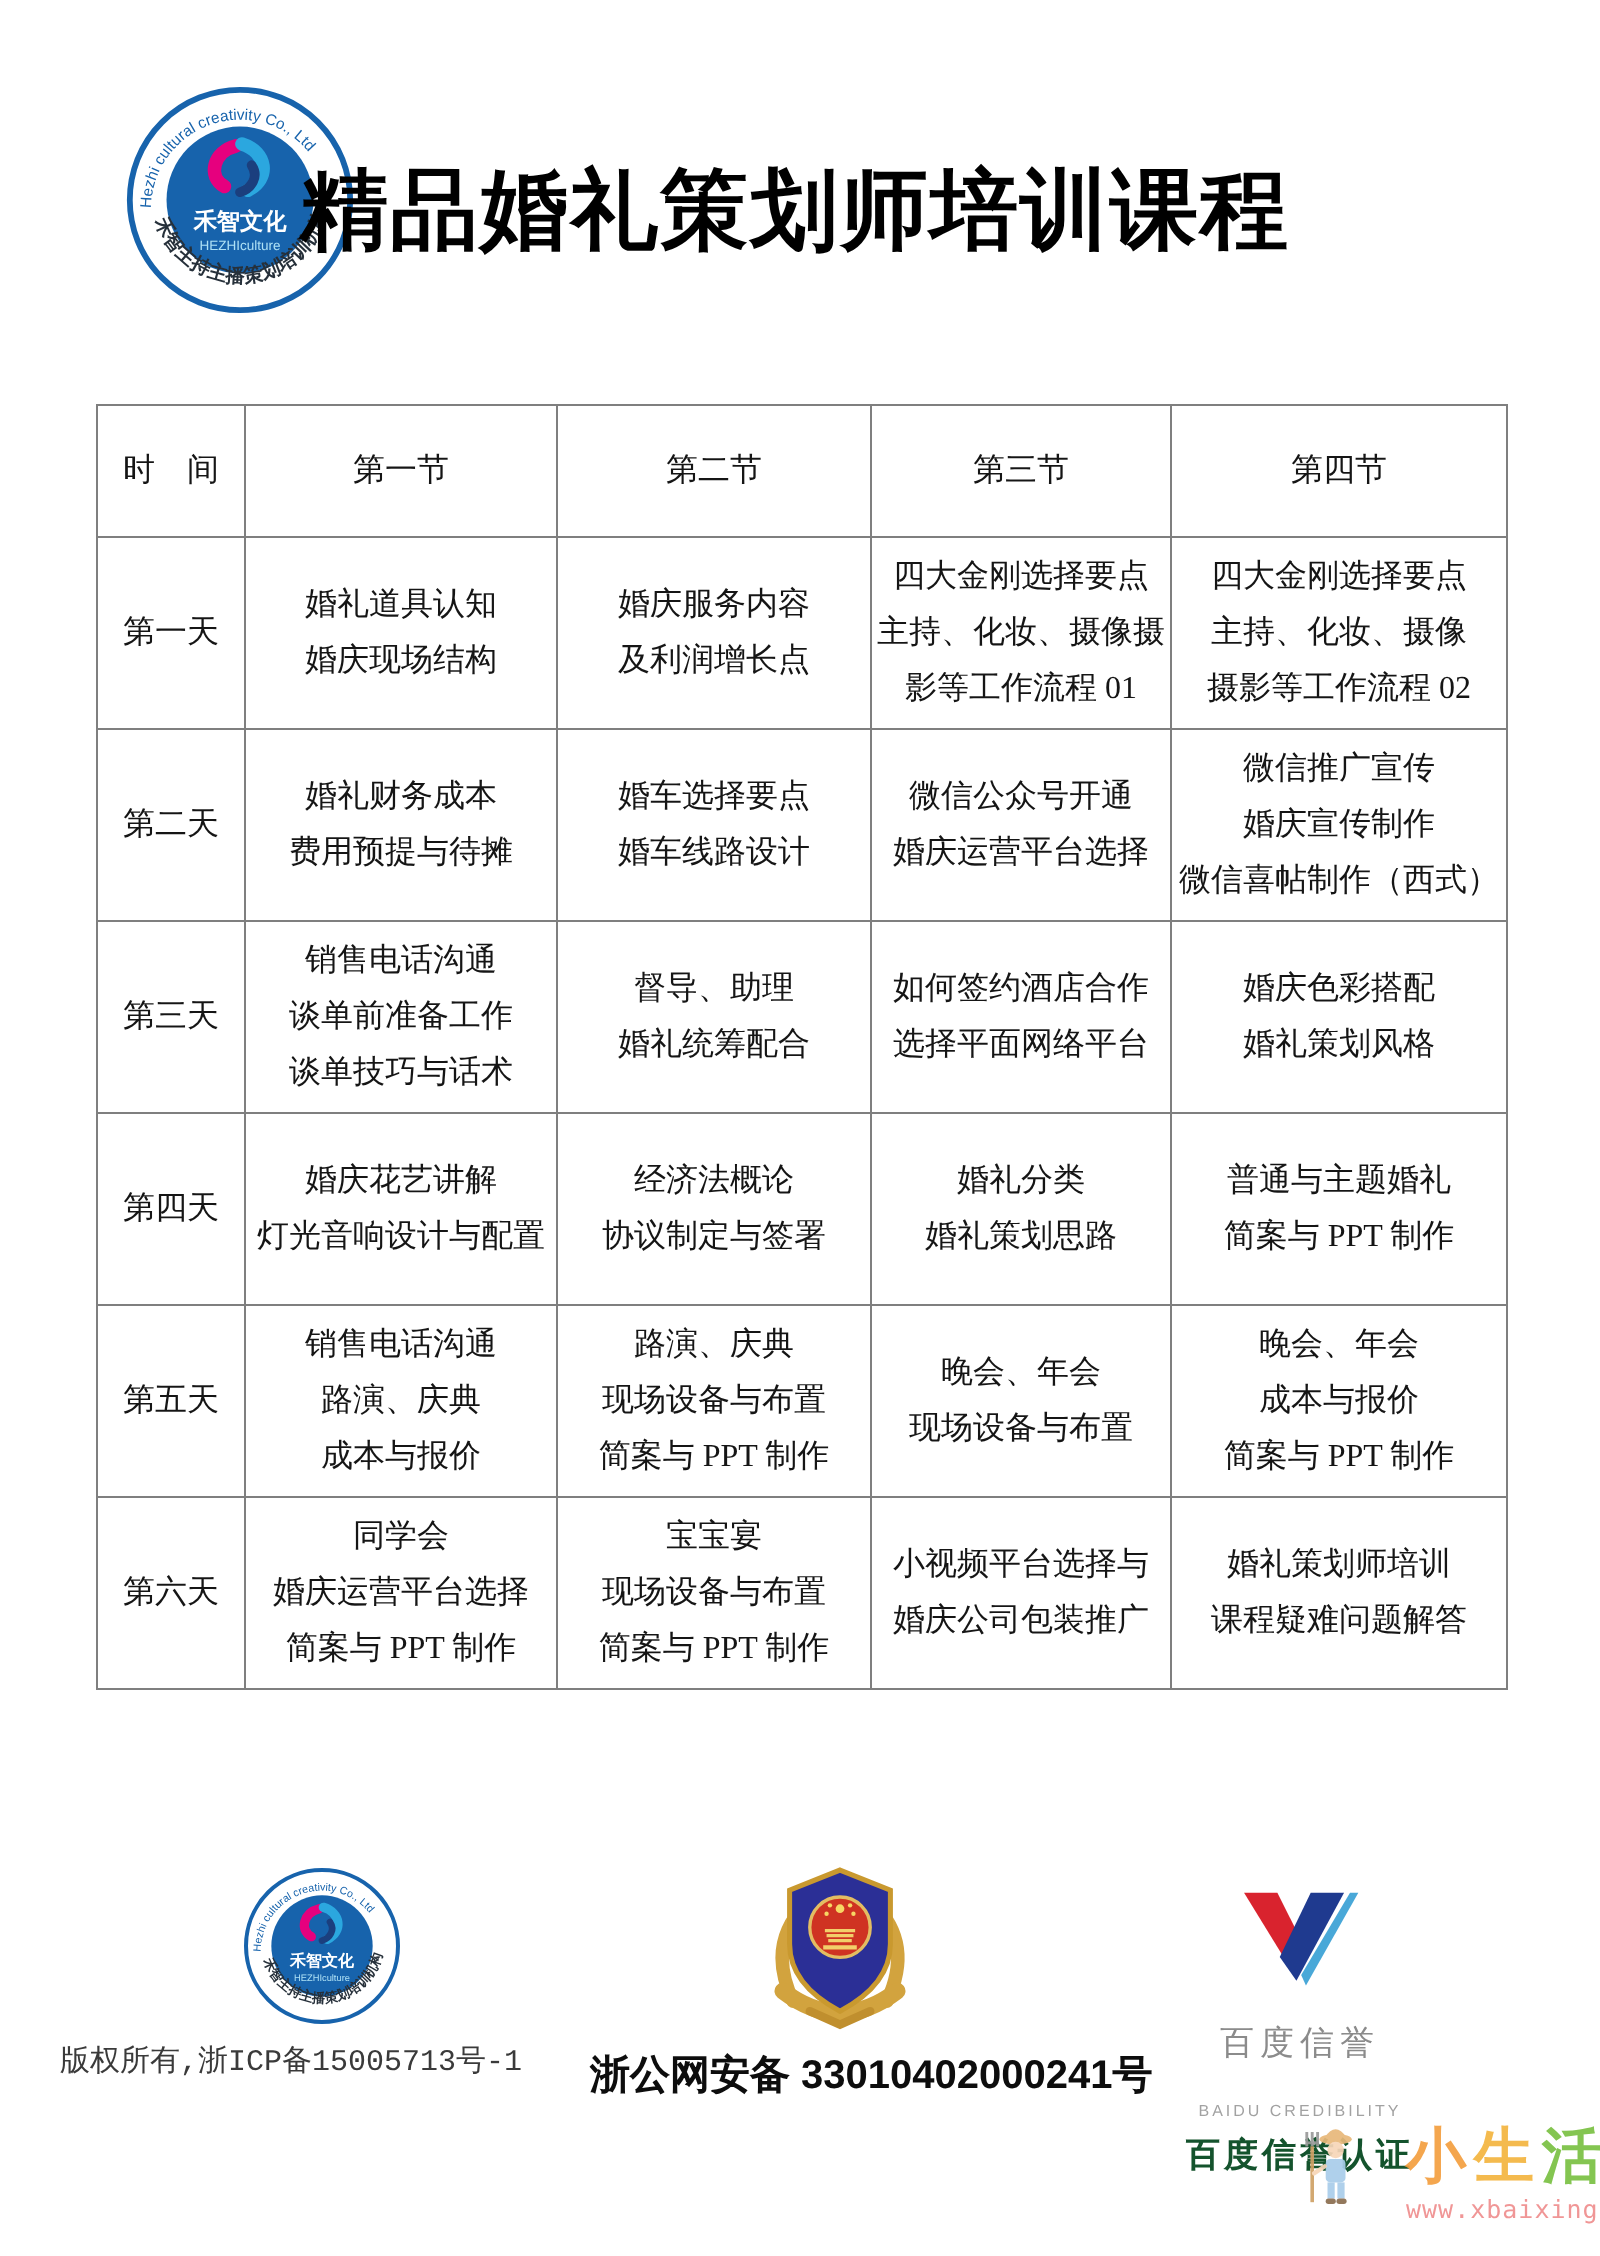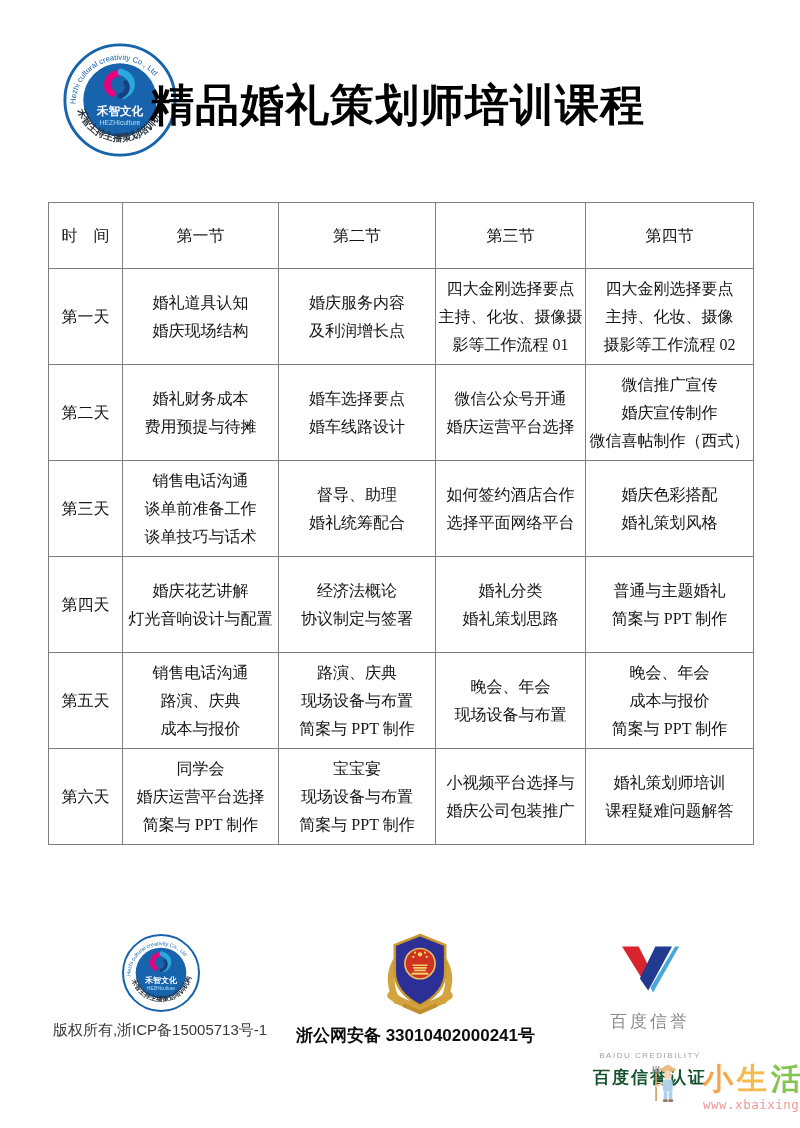--- a/index.html
+++ b/index.html
@@ -23,30 +23,30 @@
   }
   table.course td,table.course th{
     border:1px solid #7f7f7f;text-align:center;vertical-align:middle;
     font-weight:normal;font-size:16px;line-height:28px;
     white-space:pre-line;padding:2px;color:#151515;
   }
   table.course thead tr{height:66px;margin-top:39px;}
   table.course tbody tr{height:96px;}
   
   .copyright{
-    position:absolute;left:30px;top:1021px;width:260px;text-align:center;
-    font-family:Liberation Sans, sans-serif;
+    position:absolute;left:30px;top:1021px;width:260px;
+    font-family:Liberation Mono, monospace;
     font-size:15px;color:#3a3a3a;
   }
   #logo-bottom{left:121px;top:933px;width:80px;height:80px;}
   .badge-wrap{position:absolute;left:378px;top:928px;width:84px;height:90px;}
   .police-text{
-    position:absolute;left:295px;top:1024px;width:240px;text-align:right;
+    position:absolute;left:295px;top:1024px;width:240px;text-align:center;
     font-family:"Liberation Sans","DejaVu Sans",sans-serif;
-    font-size:17px;font-weight:bold;color:#0d0d0d;white-space:nowrap;
+    font-size:20px;font-weight:bold;color:#0d0d0d;white-space:nowrap;
   }
   .baidu-block{
     position:absolute;left:580px;top:944px;width:140px;text-align:center;
     font-family:"Liberation Sans","DejaVu Sans",sans-serif;
   }
   .baidu-logo{display:block;margin:0 auto;}
   .baidu-cn{font-size:17px;color:#8b8b8b;letter-spacing:3px;margin-top:16px;}
   .baidu-en{font-size:8px;color:#a2a2a2;letter-spacing:1.5px;margin-top:18px;}
   .baidu-cert{font-size:17px;font-weight:bold;color:#14532d;letter-spacing:2px;margin-top:6px;}
   

